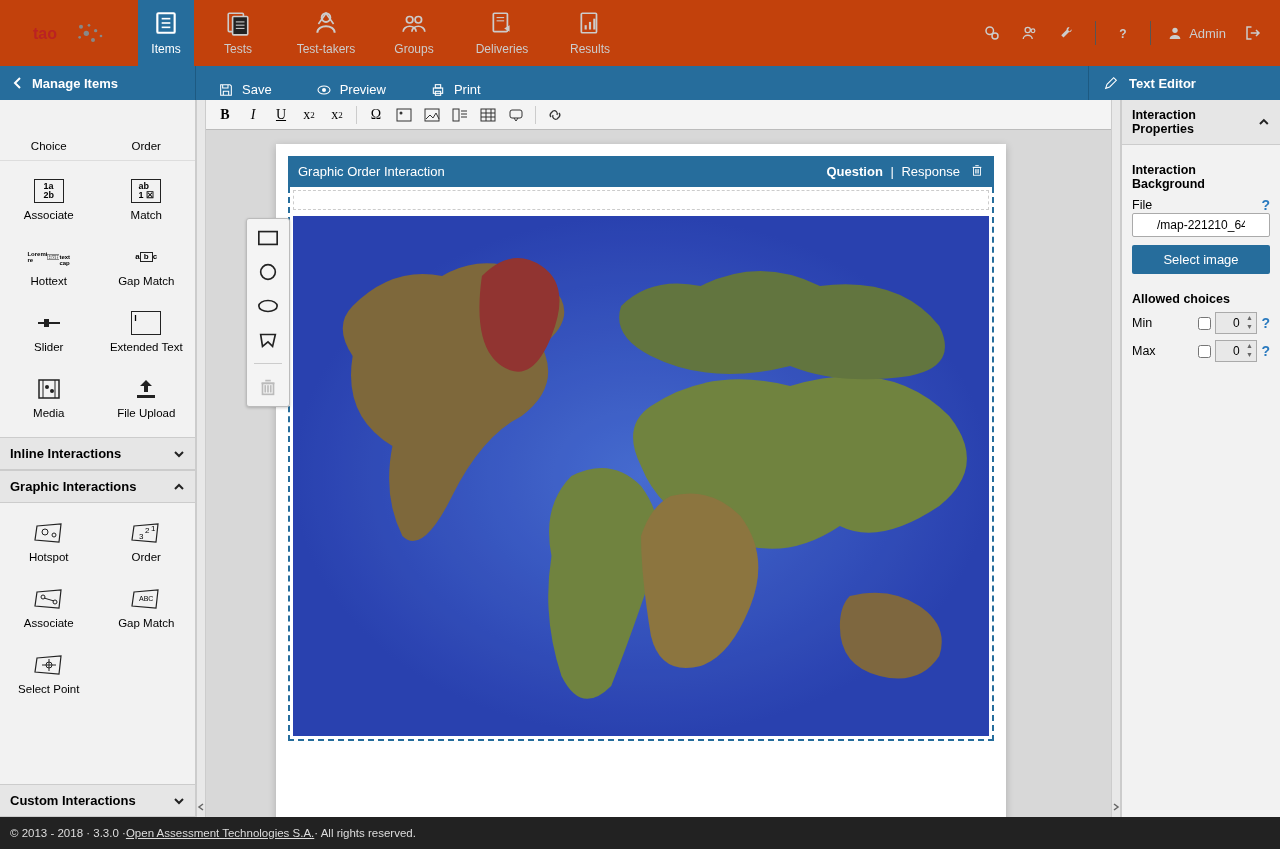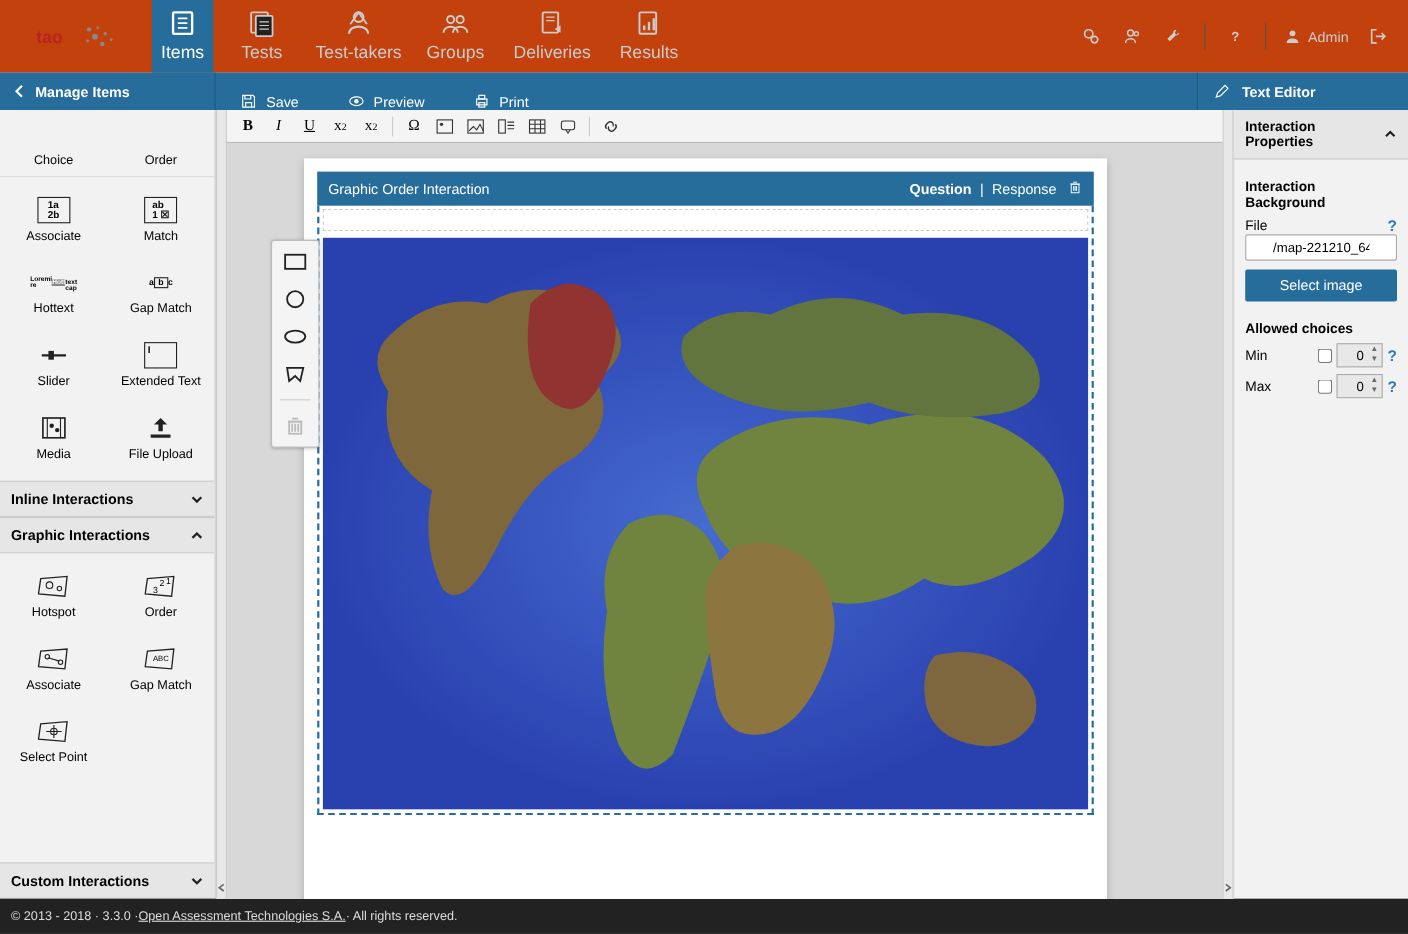--- a/index.html
+++ b/index.html
@@ -3,36 +3,36 @@
 <meta charset="utf-8">
 <style>
 * { margin: 0; padding: 0; box-sizing: border-box; }
 body { font-family: -apple-system, BlinkMacSystemFont, "Segoe UI", Arial, sans-serif; font-size: 13px; background: #d0d0d0; overflow: hidden; }
 
 
 .topnav { height: 66px; background: #c2410c; display: flex; align-items: stretch; color: #ccc; }
 .logo { width: 138px; display: flex; align-items: center; justify-content: center; }
 .logo svg { width: 80px; }
 .nav-tabs { display: flex; }
-.nav-tab { width: 88px; display: flex; flex-direction: column; align-items: center; justify-content: center; gap: 6px; cursor: pointer; font-size: 16px; }
+.nav-tab { width: 88px; display: flex; flex-direction: column; align-items: center; justify-content: center; gap: 6px; cursor: pointer; font-size: 12px; }
 .nav-tab.active { background: #266d9c; color: #fff; }
 .nav-tab svg { width: 26px; height: 26px; fill: currentColor; }
 .nav-tab:first-child { width: 56px; }
 .topnav-right { margin-left: auto; display: flex; align-items: center; gap: 4px; padding-right: 10px; }
 .topnav-right .tn-btn { width: 34px; height: 34px; display: flex; align-items: center; justify-content: center; cursor: pointer; color: #ccc; }
 .topnav-right .tn-btn svg { width: 18px; height: 18px; fill: currentColor; }
 .tn-sep { width: 1px; height: 24px; background: #555; margin: 0 6px; }
 .admin-txt { padding: 0 6px; display:flex; align-items:center; gap:6px; }
 
 
 .actionbar { height: 34px; background: #266d9c; display: flex; align-items: stretch; color: #fff; }
 .actionbar .left-title { width: 196px; display: flex; align-items: center; gap: 8px; padding-left: 12px; font-weight: bold; border-right: 1px solid #1d5a82; }
 .actionbar .left-title svg { width: 12px; height: 12px; fill: #fff; }
 .actionbar .actions { display: flex; }
-.actionbar .ab-btn { display: flex; align-items: flex-end; gap: 8px; padding: 0 22px; cursor: pointer; }
+.actionbar .ab-btn { display: flex; align-items: flex-start; gap: 8px; padding: 16px 22px; cursor: pointer; }
 .actionbar .ab-btn svg { width: 16px; height: 16px; fill: #fff; }
 .actionbar .style-title { margin-left: auto; width: 192px; display: flex; align-items: center; gap: 10px; padding-left: 14px; border-left: 1px solid #1d5a82; font-weight: bold; }
 
 
 .main { position: absolute; top: 100px; bottom: 32px; left: 0; right: 0; display: flex; }
 
 
 .sidebar { width: 196px; background: #f2f2f2; border-right: 1px solid #ccc; overflow-y: auto; display:flex; flex-direction:column; }
 .sb-toprow { display: flex; border-bottom: 1px solid #ddd; }
 .sb-item { flex: 1; display: flex; flex-direction: column; align-items: center; padding: 10px 4px 8px; gap: 6px; font-size: 11.5px; cursor: pointer; }

